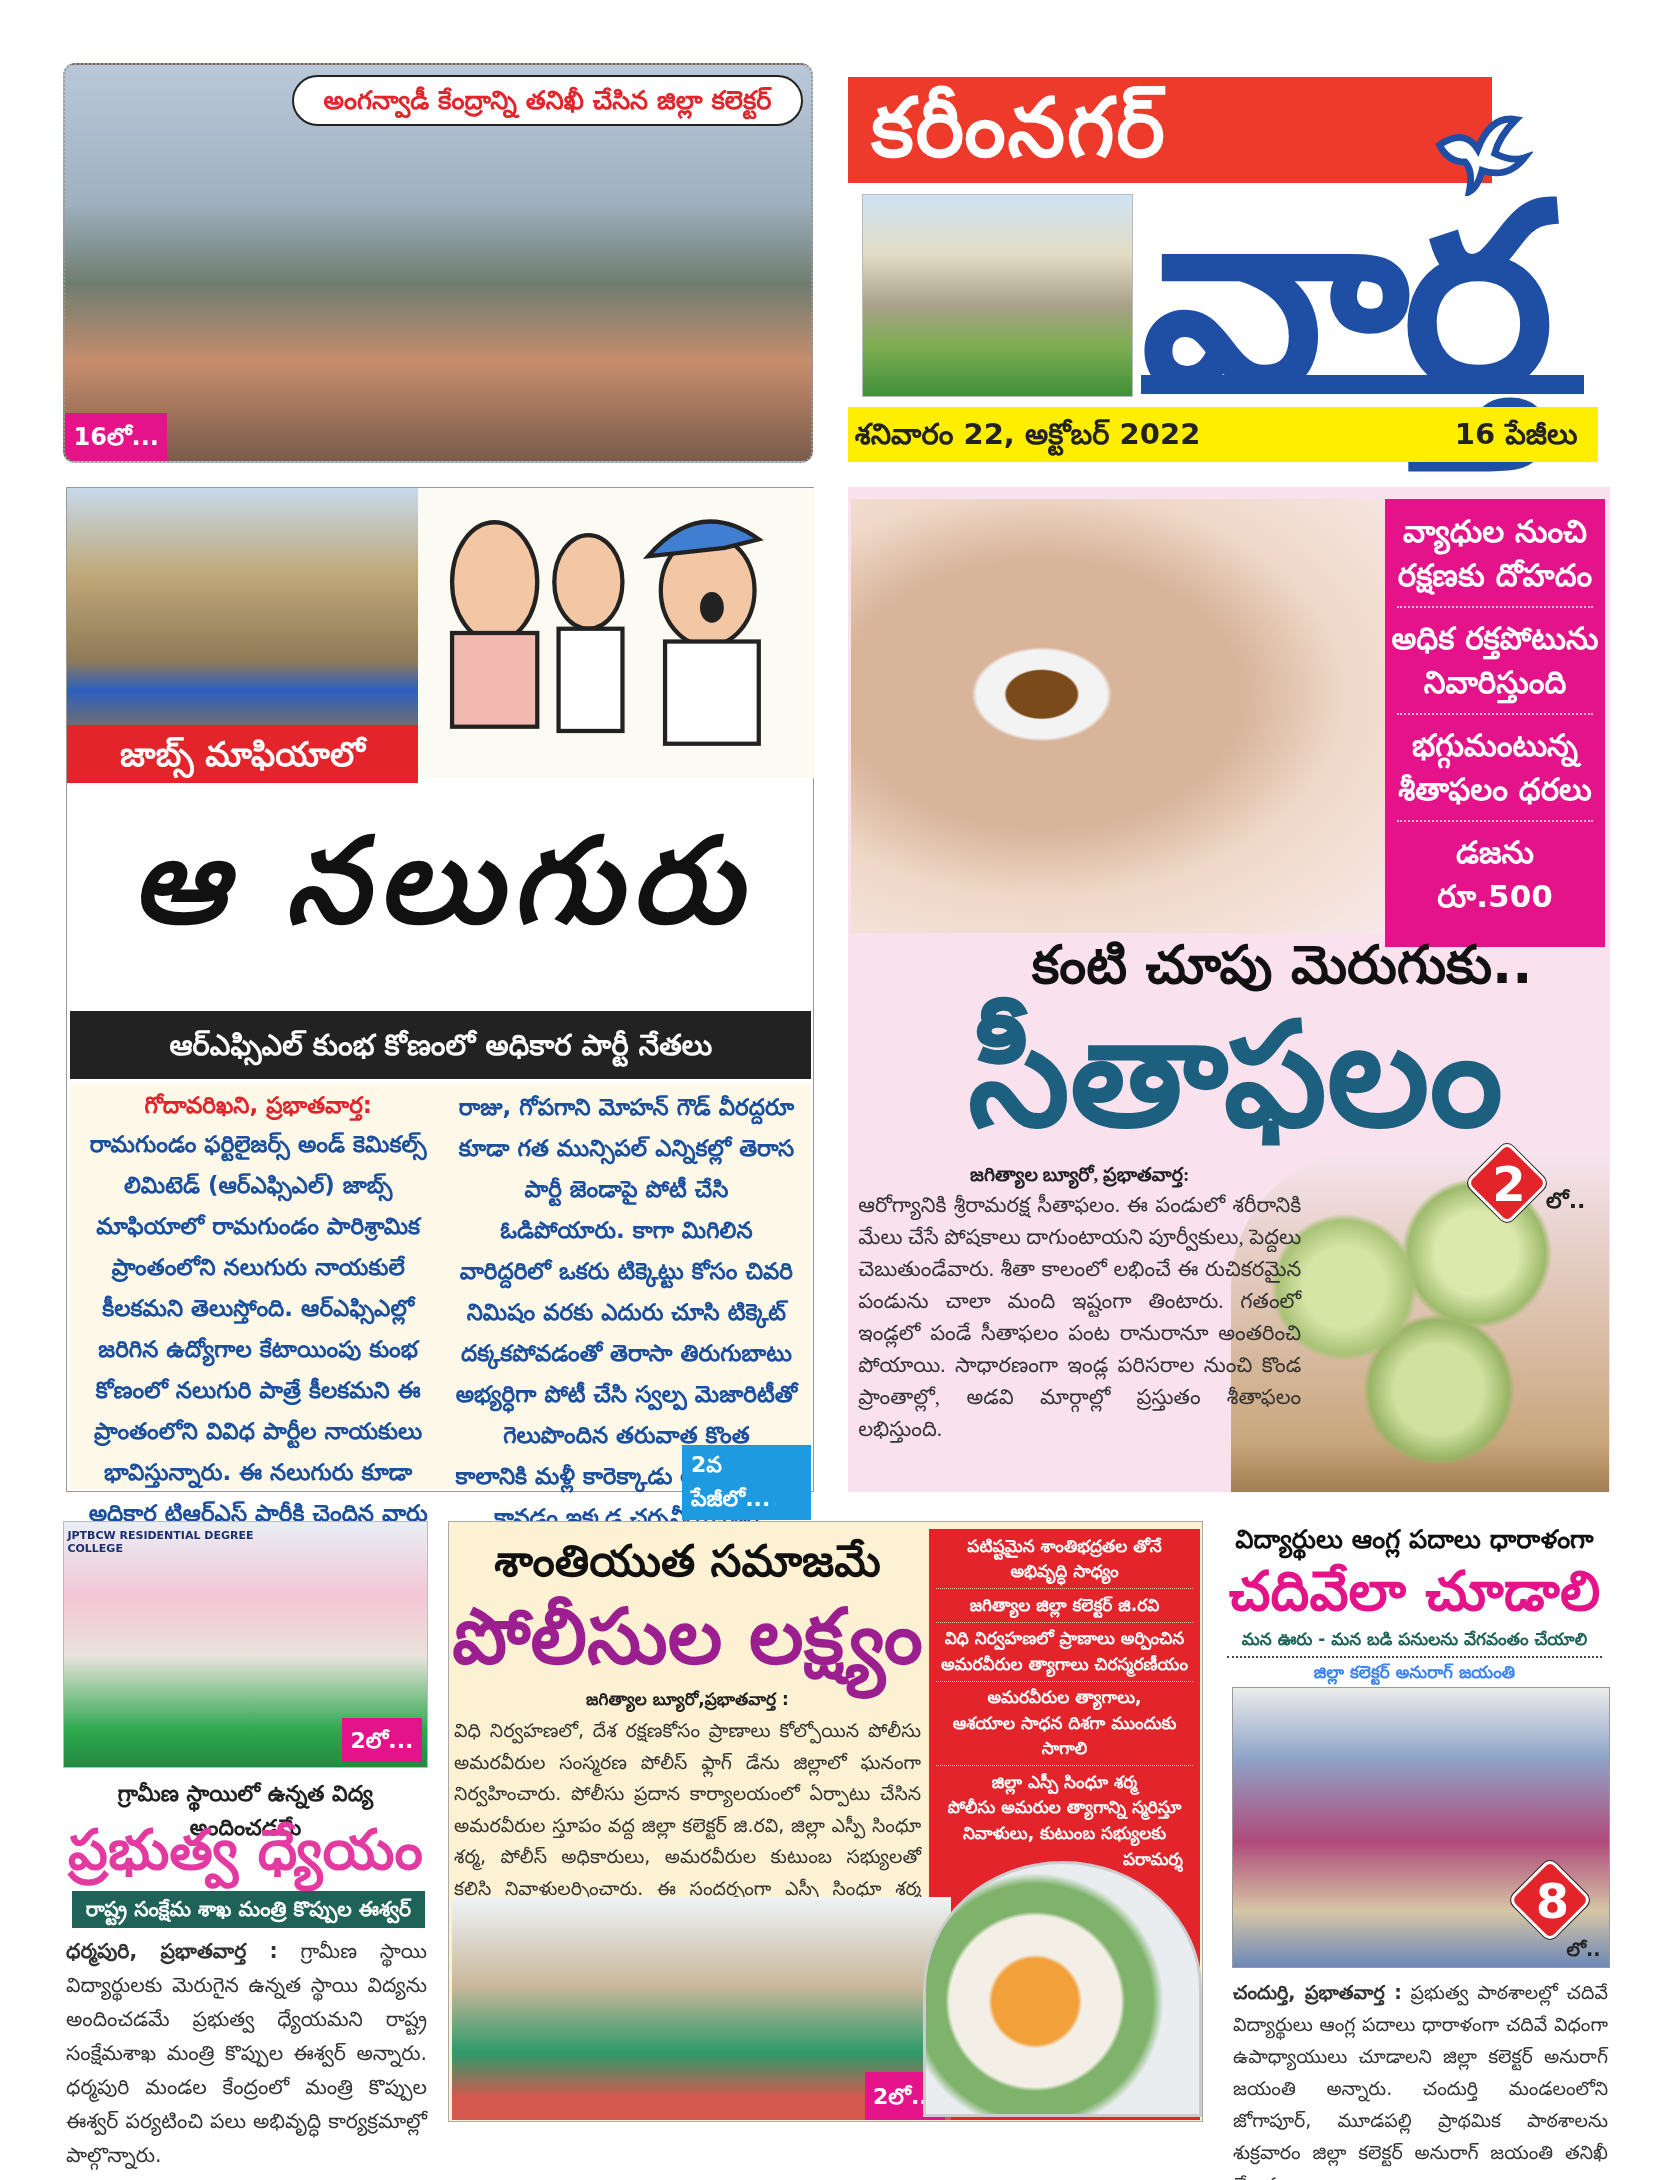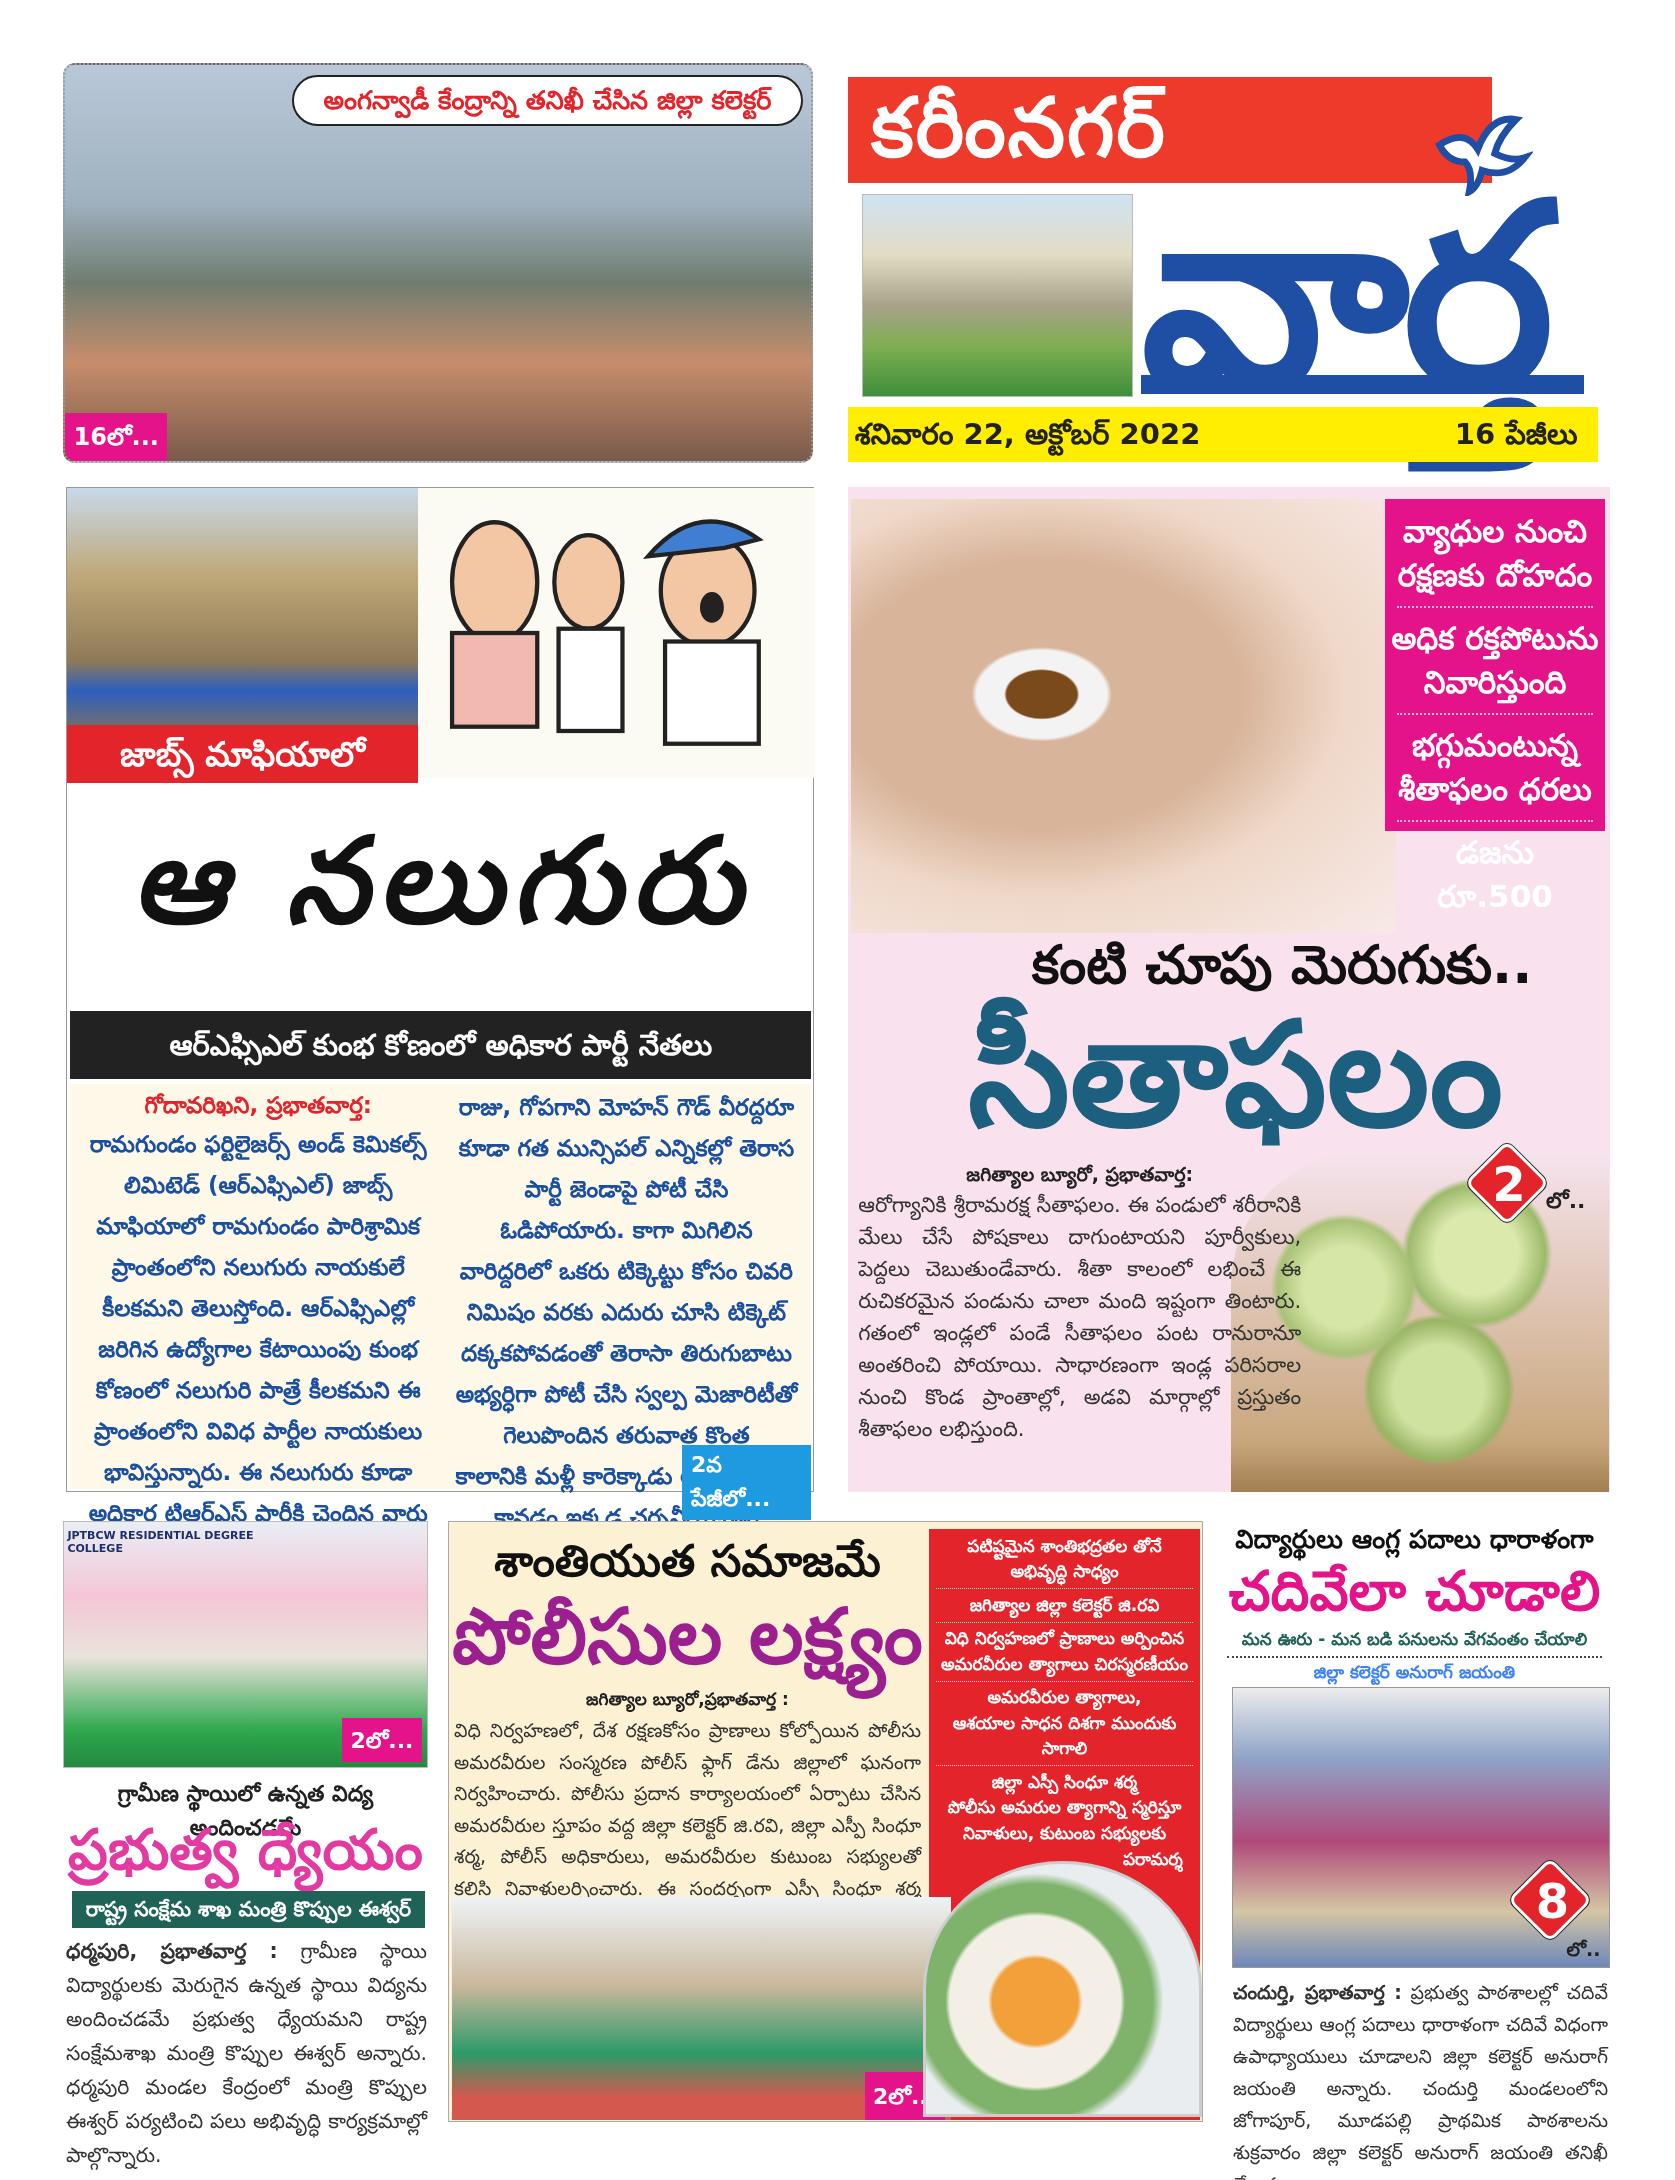--- a/index.html
+++ b/index.html
@@ -120,21 +120,21 @@
       <div style="text-align:left; padding-left:94px;">అవుతుంది.</div>
     </div>
     <div class="abs tag" style="left:612px; top:361px; background:#1e9be0; font-size:22px; line-height:34px;">
       <span>2వ పేజీలో...</span>
     </div>
   </div>
 </div>
 
 <div class="abs" style="left:848px; top:487px; width:762px; height:1005px; background:#f9e1ee;">
   <div class="abs photo img-eye" style="left:3.4px; top:12px; width:545px; height:434px;"></div>
-  <div class="abs pink-box" style="left:537px; top:12px; width:220px; height:332px; padding-top:10.2px;">
+  <div class="abs pink-box" style="left:537px; top:12px; width:220px; height:448px; padding-top:10.2px;">
     <div>వ్యాధుల నుంచి</div>
       <div>రక్షణకు దోహదం</div>
     <div class="sep"></div>
     <div>అధిక రక్తపోటును</div>
       <div>నివారిస్తుంది</div>
     <div class="sep"></div>
     <div>భగ్గుమంటున్న</div>
       <div>శీతాఫలం ధరలు</div>
     <div class="sep"></div>
     <div>డజను</div>
@@ -145,21 +145,21 @@
   </div>
   <div class="abs center" style="left:17px; top:503px; width:741px; font-weight:bold; font-size:145px; line-height:170px; color:#1c5f7f;">
     <span>సీతాఫలం</span>
   </div>
   <div class="abs photo img-fruit" style="left:383px; top:664px; width:378px; height:341px; border-radius:136px 0 0 0;"></div>
   <div class="abs" style="left:615px; top:652px; width:94px; height:94px;">
     <div class="abs diamond" style="left:13.6px; top:13.6px;"></div>
     <div class="abs diamond-num" style="left:3.4px; top:3.4px;">2</div>
     <div class="abs" style="left:83px; top:49px; font-weight:bold; font-size:22px; color:#222;">లో..</div>
   </div>
-  <div class="abs" style="left:10.2px; top:673px; width:443px;">
+  <div class="abs" style="left:10.2px; top:673px; width:443px;font-family:Liberation Serif, serif;">
     <div style="font-weight:bold; font-size:19px; line-height:29px; text-align:center; color:#222;">జగిత్యాల బ్యూరో, ప్రభాతవార్త:</div>
     <div class="body-dark" style="font-size:21px; line-height:32px;">ఆరోగ్యానికి శ్రీరామరక్ష సీతాఫలం. ఈ పండులో శరీరానికి మేలు చేసే పోషకాలు దాగుంటాయని పూర్వీకులు, పెద్దలు చెబుతుండేవారు. శీతా కాలంలో లభించే ఈ రుచికరమైన పండును చాలా మంది ఇష్టంగా తింటారు. గతంలో ఇండ్లలో పండే సీతాఫలం పంట రానురానూ అంతరించి పోయాయి. సాధారణంగా ఇండ్ల పరిసరాల నుంచి కొండ ప్రాంతాల్లో, అడవి మార్గాల్లో ప్రస్తుతం శీతాఫలం లభిస్తుంది.</div>
   </div>
 </div>
 
 <div class="abs photo img-event" style="left:63px; top:1521px; width:365px; height:247px; border:0.9px solid #bbb;">
   <div class="abs" style="left:3.4px; top:6.8px; width:213px; font-weight:bold; font-size:11px; color:#1a2f6b;">JPTBCW RESIDENTIAL DEGREE COLLEGE</div>
   <div class="abs tag" style="right:5.1px; bottom:5.1px; background:#e5138a; font-size:22px; line-height:37px;">
     <span>2లో...</span>
   </div>

